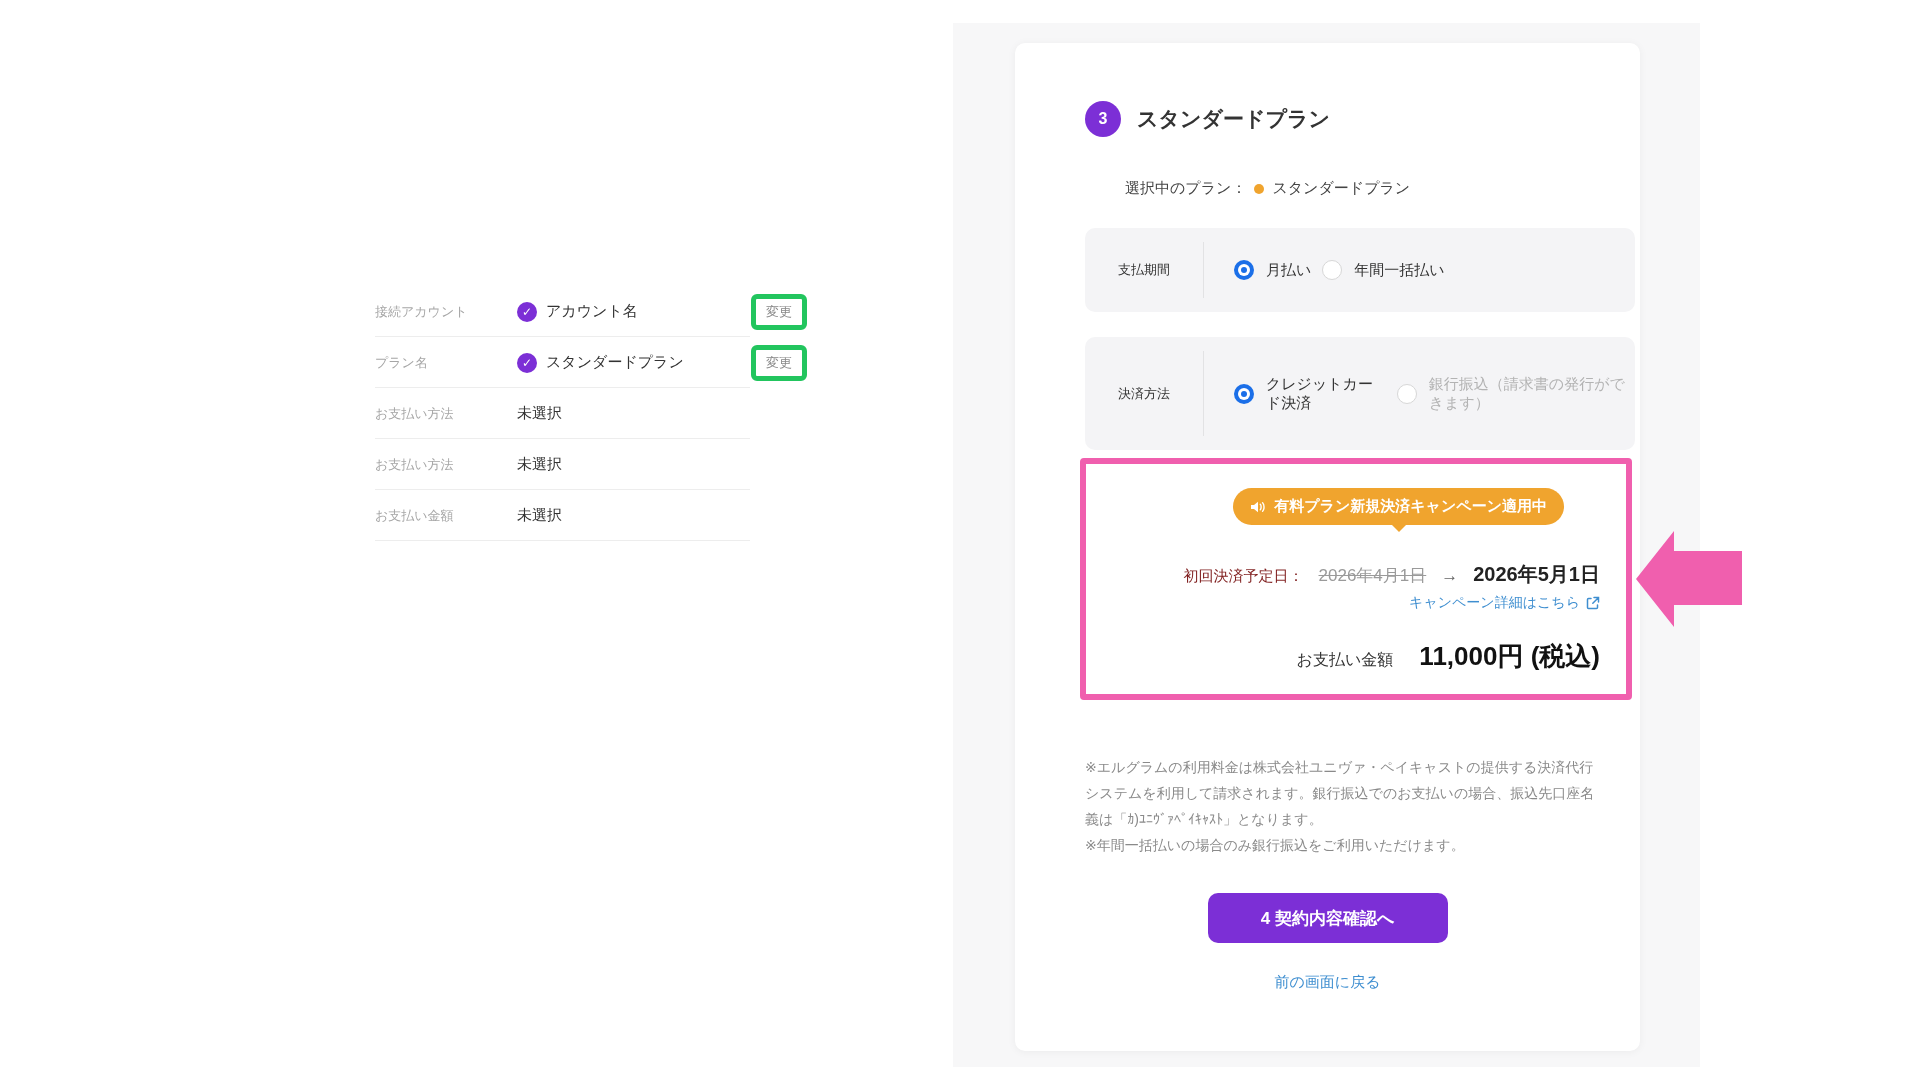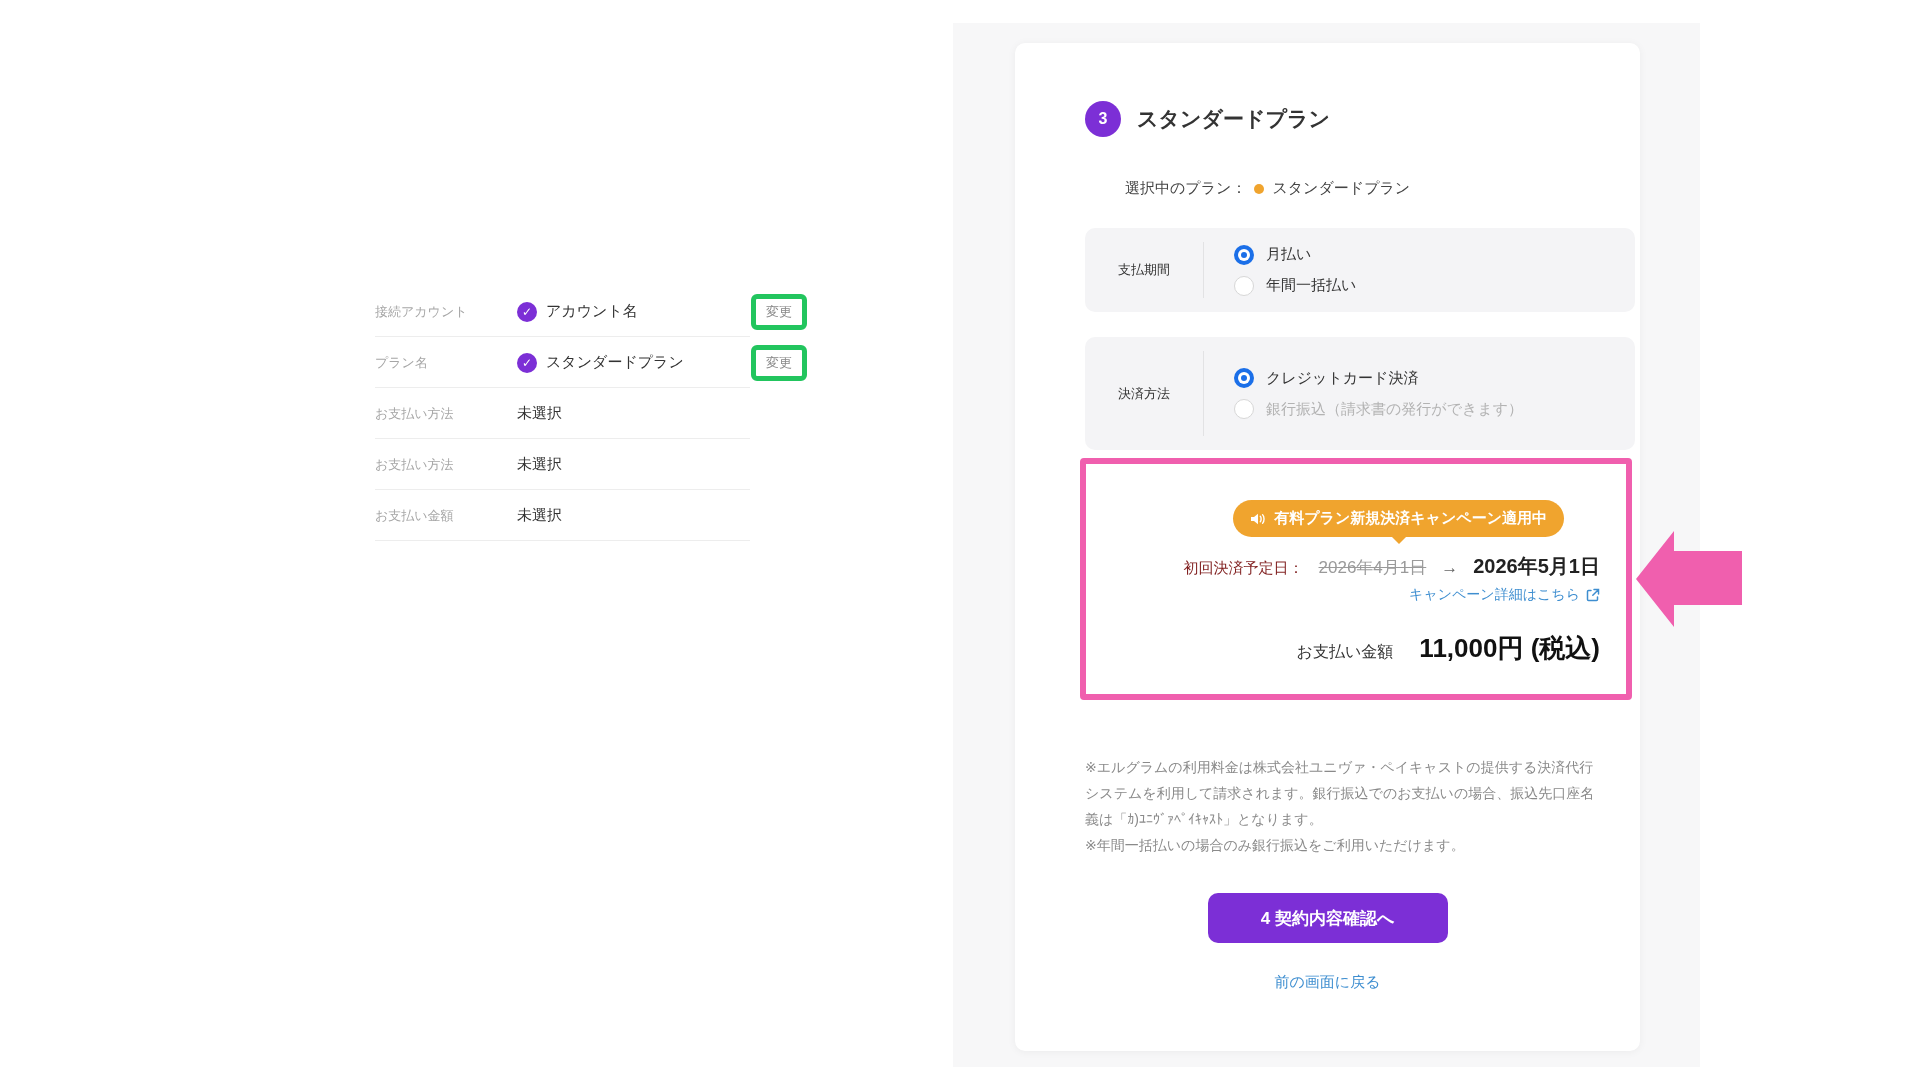--- a/index.html
+++ b/index.html
@@ -35,42 +35,42 @@
   .plan-line{position:absolute;left:70px;top:136px;display:flex;align-items:center;gap:8px;
     font-size:15px;color:#444;margin-left:40px;}
   .plan-dot{width:10px;height:10px;border-radius:50%;background:var(--orange);}
 
   .opt-box{position:absolute;left:70px;width:550px;background:var(--boxbg);border-radius:10px;
     display:flex;align-items:center;}
   .opt-box.period{top:185px;height:84px;}
   .opt-box.method{top:294px;height:113px;}
   .opt-label{width:118px;text-align:center;font-size:13px;color:#333;flex-shrink:0;}
   .opt-divider{width:1px;align-self:stretch;margin:14px 0;background:#e2e2e4;}
-  .opt-list{padding-left:30px;display:flex;flex-direction:column;gap:11px;}
+  .opt-list{padding-left:30px;display:flex;flex-direction:row;gap:11px;}
   .opt{display:flex;align-items:center;gap:12px;font-size:15px;color:#333;cursor:pointer;}
   .opt .lbl-muted{color:#b3b3b3;}
   .radio{width:20px;height:20px;border-radius:50%;position:relative;flex-shrink:0;}
   .radio.on{background:var(--blue);}
   .radio.on::after{content:'';position:absolute;inset:4px;background:#fff;border-radius:50%;}
   .radio.on::before{content:'';position:absolute;inset:7px;background:var(--blue);border-radius:50%;z-index:1;}
   .radio.off{background:#fff;border:1.5px solid #d7d7d7;}
 
   .campaign-box{position:absolute;left:65px;top:415px;width:552px;height:242px;
-    border:6px solid var(--pink);border-radius:4px;padding:36px 26px 0 20px;
+    border:6px solid var(--pink);border-radius:4px;padding:24px 26px 0 20px;
     display:flex;flex-direction:column;background:#fff;}
   .badge-wrap{align-self:flex-end;margin-right:36px;position:relative;}
   .badge{display:flex;align-items:center;gap:8px;background:var(--orange);color:#fff;
     font-size:15px;font-weight:bold;padding:9px 17px;border-radius:20px;}
   .badge-wrap::after{content:'';position:absolute;left:50%;bottom:-7px;transform:translateX(-50%);
     border-left:8px solid transparent;border-right:8px solid transparent;border-top:8px solid var(--orange);}
   .fp-row{margin-top:16px;display:flex;align-items:baseline;justify-content:flex-end;gap:15px;}
   .fp-label{font-size:15px;color:#7f1d1d;}
   .fp-old{font-size:17px;color:#9a9a9a;text-decoration:line-through;}
   .fp-arrow{font-size:17px;color:#666;}
-  .fp-new{font-size:20px;font-weight:bold;color:#222;}
+  .fp-new{font-size:20px;font-weight:bold;color:#222;margin-top:20px;}
   .camp-link{margin-top:6px;align-self:flex-end;display:flex;align-items:center;gap:6px;
     color:var(--link);font-size:14px;cursor:pointer;text-decoration:none;}
   .amount-row{margin-top:27px;display:flex;justify-content:flex-end;align-items:baseline;gap:26px;}
   .amount-label{font-size:16px;color:#333;}
   .amount-value{font-size:26px;font-weight:bold;color:#111;}
 
   .notes{position:absolute;left:70px;top:712px;width:522px;font-size:14px;color:#8a8a8a;line-height:1.85;}
   .confirm-btn{position:absolute;left:50%;transform:translateX(-50%);top:850px;width:240px;height:50px;
     background:var(--purple);color:#fff;font-size:17px;font-weight:bold;border:none;border-radius:10px;
     display:flex;align-items:center;justify-content:center;cursor:pointer;}

